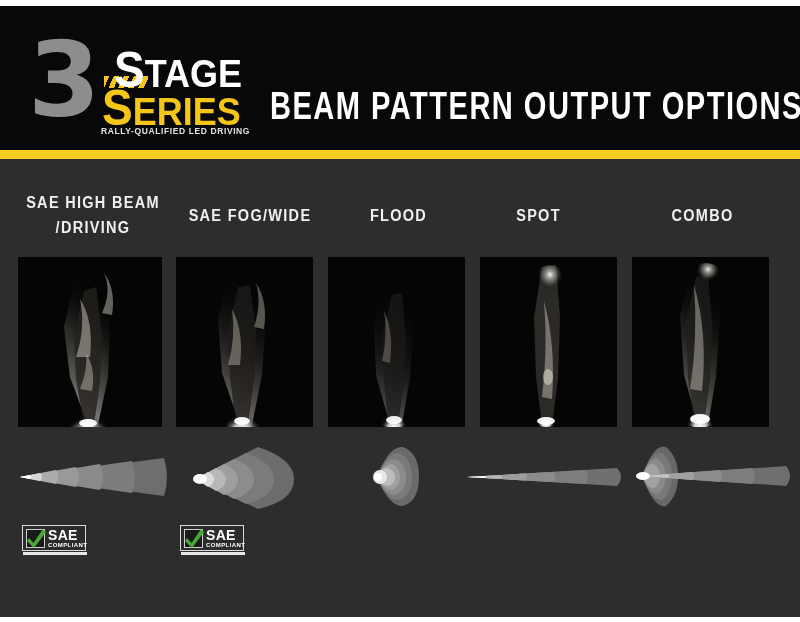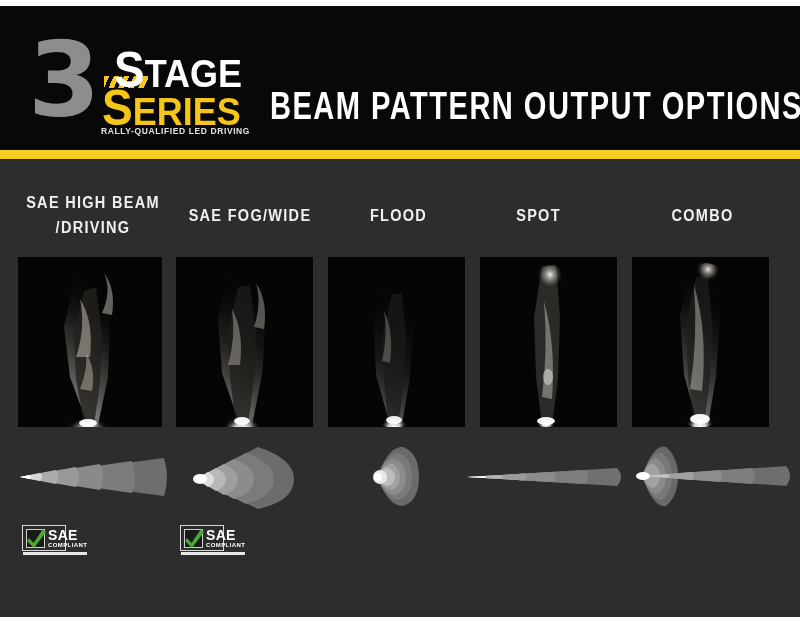--- a/index.html
+++ b/index.html
@@ -37,21 +37,21 @@
   .col-label{position:absolute;color:#f0f0f0;font-size:14.5px;font-weight:bold;
              letter-spacing:1.3px;line-height:21px;text-align:center;
              font-family:"Liberation Sans",sans-serif;transform:scaleY(1.16);
              transform-origin:center top;white-space:pre-line;}
 
   .photo{position:absolute;background:#050505;overflow:hidden;}
 
   .beam{position:absolute;}
 
   
-  .sae{position:absolute;width:44px;height:26px;background:#2b2b2b;
+  .sae{position:absolute;width:64px;height:26px;background:#2b2b2b;
        border:1px solid #d8d8d8;box-sizing:border-box;}
   .sae-check{position:absolute;left:3px;top:3px;width:19px;height:19px;
        background:#1a1a1a;border:1px solid #cfcfcf;box-sizing:border-box;}
   .sae-check svg{position:absolute;left:-1px;top:-3px;}
   .sae-txt{position:absolute;left:25px;top:2px;color:#ffffff;font-weight:bold;
        font-size:14px;line-height:14px;font-family:"Liberation Sans",sans-serif;
        letter-spacing:0.3px;}
   .sae-sub{position:absolute;left:25px;top:16px;color:#ffffff;font-weight:bold;
        font-size:6px;line-height:7px;letter-spacing:0.4px;
        font-family:"Liberation Sans",sans-serif;}

